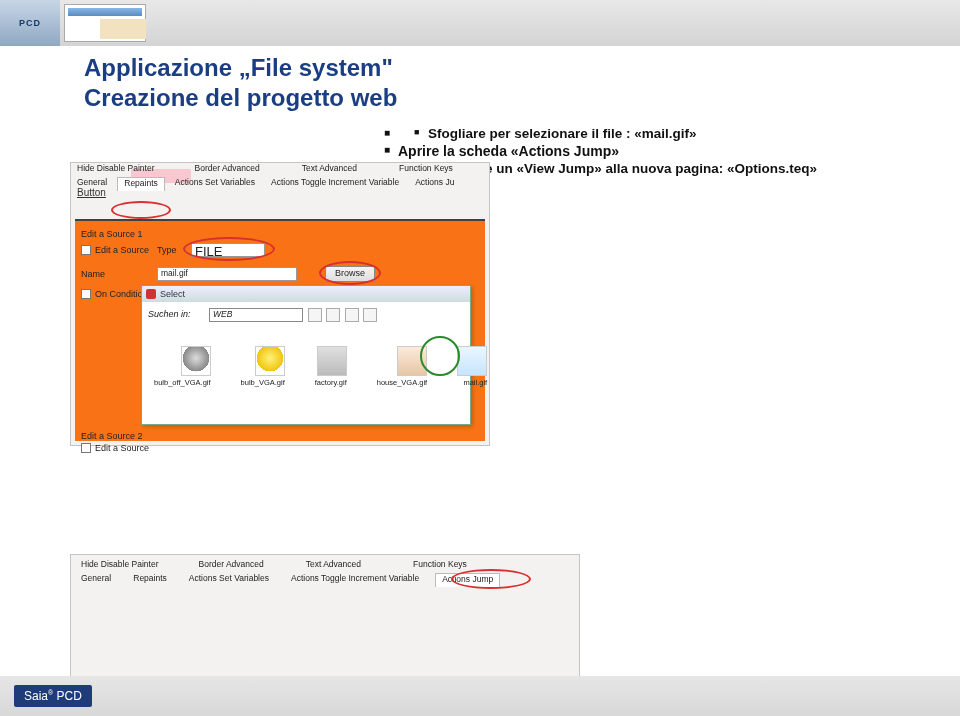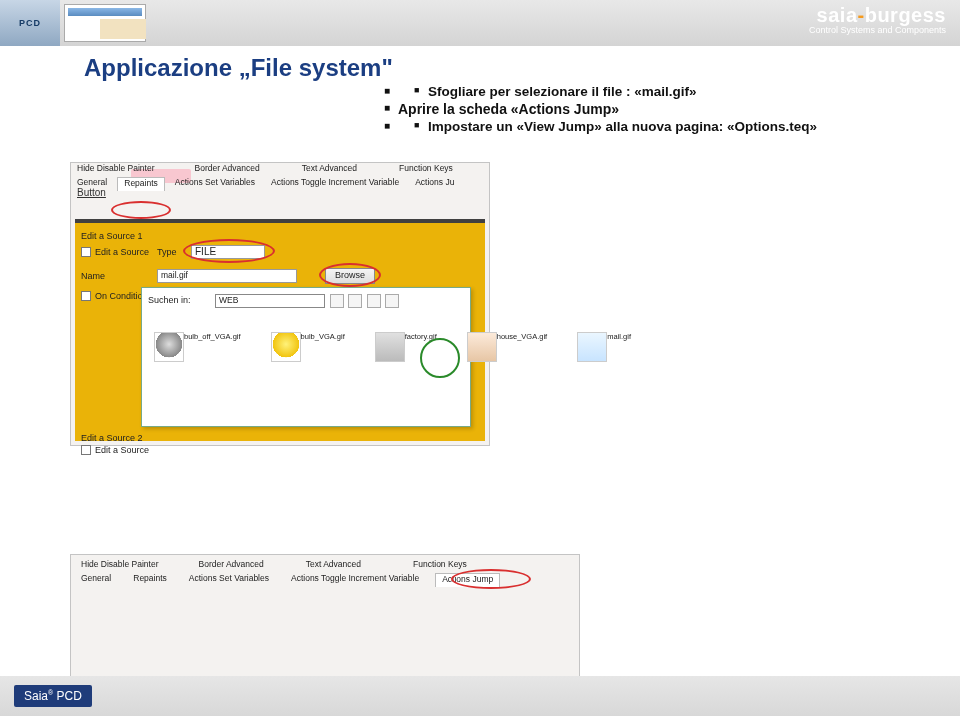--- a/index.html
+++ b/index.html
@@ -31,33 +31,33 @@
   
   .shot1 { position: absolute; left: 70px; top: 108px; width: 420px; height: 284px; border: 1px solid #c4c4c4; background:#f4f2f0; font-size: 9px; color:#222; }
   .s1-title { position:absolute; left:6px; top:24px; font-size:10px; color:#333;text-decoration:underline; }
   .s1-pink { position:absolute; left:60px; top:6px; width:60px; height:14px; background:rgba(255,120,150,0.35); border-radius:2px; }
   .tab { height:14px; font-size:8.5px; color:#222; padding:0 6px; }
   .tabrow { display:flex; position:absolute; }
   .tabrow.top { top:0; left:0; }
   .tabrow.bot { top:14px; left:0; }
   .tab.sel { background:#fff; border:1px solid #bbb; border-bottom:none; }
   .oval { position:absolute; border:2px solid #d92f2f; border-radius:50%; background:transparent; }
-  .s1-panel { position:absolute; left:4px; right:4px; top:56px; bottom:4px; background:#eab308; border-top:4px solid #404040; }
+  .s1-panel { position:absolute; left:4px; right:4px; top:56px; bottom:4px; background:#f97316; border-top:2px solid #404040; }
   .lbl { position:absolute; font-size:9px; color:#222; }
   .input { position:absolute; background:#fff; border:1px solid #999; height:14px; }
   .btn { position:absolute; background:linear-gradient(#f4f4f4,#dedede); border:1px solid #888; height:16px; font-size:9px; text-align:center; padding-top:1px;}
   .chk { position:absolute; width:10px; height:10px; border:1px solid #777; background:#fff;}
   .select-win { position:absolute; background:#fff; border:1px solid #7a8; box-shadow:2px 2px 4px rgba(0,0,0,0.2);}
   .select-win .titlebar { height:16px; background:linear-gradient(#eef,#cdd); display:flex; align-items:center; padding:0 4px; font-size:9px; color:#334;}
   .select-win .titlebar .sico { width:10px; height:10px; background:#c33; margin-right:4px; border-radius:2px;}
   .select-win .body { padding:6px; }
   .dd { height:14px; border:1px solid #888; background:#fff; font-size:8.5px; padding:0 3px; display:inline-block; vertical-align:middle;}
   .tbicon { display:inline-block; width:14px; height:14px; border:1px solid #aaa; margin-left:2px; vertical-align:middle; background:#f5f5f5;}
   .filegrid { display:flex; gap:30px; margin-top:24px; margin-left:6px;}
-  .fileitem { display:flex; flex-direction:row; align-items:flex-start; font-size:7.5px; color:#222;}
+  .fileitem { display:flex; flex-direction:column; align-items:flex-end; font-size:7.5px; color:#222;}
   .ficon { width:30px; height:30px; border:1px solid #ccc; background:#fff; position:relative; margin-bottom:2px;}
   .bulb-on { background: radial-gradient(circle at 50% 40%,#fff27a,#f1c40f 60%,#fff 61%);}
   .bulb-off { background: radial-gradient(circle at 50% 40%,#ddd,#888 60%,#fff 61%);}
   .factory { background: linear-gradient(#e0e0e0,#bbb);}
   .house { background: linear-gradient(#fceada,#e7c6a5);}
   .mail { background: linear-gradient(#eaf6ff,#c8e4ff);}
   .mail-oval { border:2px solid #2a8a2a; }
 
   
   .shot2 { position: absolute; left: 70px; top: 500px; width: 510px; height: 140px; border: 1px solid #c4c4c4; background:#f4f2f0; font-size:9px; color:#222;}
@@ -72,30 +72,25 @@
   .footer .ftxt { font-size:10px; color:#1f3c7a; }
 </style>
 </head>
 <body>
 
 <div class="topbar">
   <div class="pcd-badge">
     <div class="txt">PCD</div>
   </div>
   <div class="thumb"></div>
-  <div class="brand">
-    <div class="logo">
-      <span>saia</span><span class="dash">-</span><span>burgess</span>
-    </div>
-    <div class="tag">Control Systems and Components</div>
-  </div>
 </div>
 
 <div class="content">
   <h1>Applicazione „File system"</h1>
+  <h2>Creazione del progetto web</h2>
   <ul class="bullets">
     <li>
       <ul class="sub">
         <li>Sfogliare per selezionare il file : «mail.gif»</li>
       </ul>
     </li>
     <li>Aprire la scheda «Actions Jump»</li>
     <li>
       <ul class="sub">
         <li>Impostare un «View Jump» alla nuova pagina: «Options.teq»</li>
@@ -120,36 +115,40 @@
       <div class="tab" style="margin-left:4px">Actions Toggle Increment Variable</div>
       <div class="tab" style="margin-left:4px">Actions Ju</div>
     </div>
     <div class="oval" style="left:40px; top:38px; width:60px; height:18px;"></div>
 
     <div class="s1-panel">
       <div class="lbl" style="left:6px; top:8px;">Edit a Source 1</div>
       <div class="chk" style="left:6px; top:24px;"></div>
       <div class="lbl" style="left:20px; top:24px;">Edit a Source</div>
       <div class="lbl" style="left:82px; top:24px;">Type</div>
-      <div class="input" style="left:116px; top:22px; width:74px;"><span style="padding-left:3px; font-size:10px;">FILE</span></div>
+      <div class="input" style="left:116px; top:22px; width:74px;"><span style="padding-left:3px; font-size:13px;">FILE</span></div>
       <div class="oval" style="left:108px; top:16px; width:92px; height:24px;"></div>
 
       <div class="lbl" style="left:6px; top:48px;">Name</div>
       <div class="input" style="left:82px; top:46px; width:140px;"><span style="padding-left:3px; font-size:8.5px;">mail.gif</span></div>
 
       <div class="btn" style="left:250px; top:45px; width:50px;">Browse</div>
       <div class="oval" style="left:244px; top:40px; width:62px; height:24px;"></div>
 
       <div class="chk" style="left:6px; top:68px;"></div>
       <div class="lbl" style="left:20px; top:68px;">On Condition</div>
 
       <div class="select-win" style="left:66px; top:64px; width:330px; height:140px;">
+        <div class="titlebar">
+          <span class="sico"></span>
+          <span>Select</span>
+        </div>
         <div class="body">
-          <span class="lbl" style="position:static;">Suchen in:</span>
-          <span class="dd" style="width:110px; margin-left:22px;"><span>WEB</span></span>
+          <span class="lbl" style="position:static;font-style:italic;">Suchen in:</span>
+          <span class="dd" style="width:94px; margin-left:16px;font-style:italic;"><span>WEB</span></span>
           <span class="tbicon"></span>
           <span class="tbicon"></span>
           <span class="tbicon"></span>
           <span class="tbicon"></span>
           <div class="filegrid">
             <div class="fileitem">
                 <div class="ficon bulb-off"></div>
                 <span>bulb_off_VGA.gif</span>
               </div>
             <div class="fileitem">

